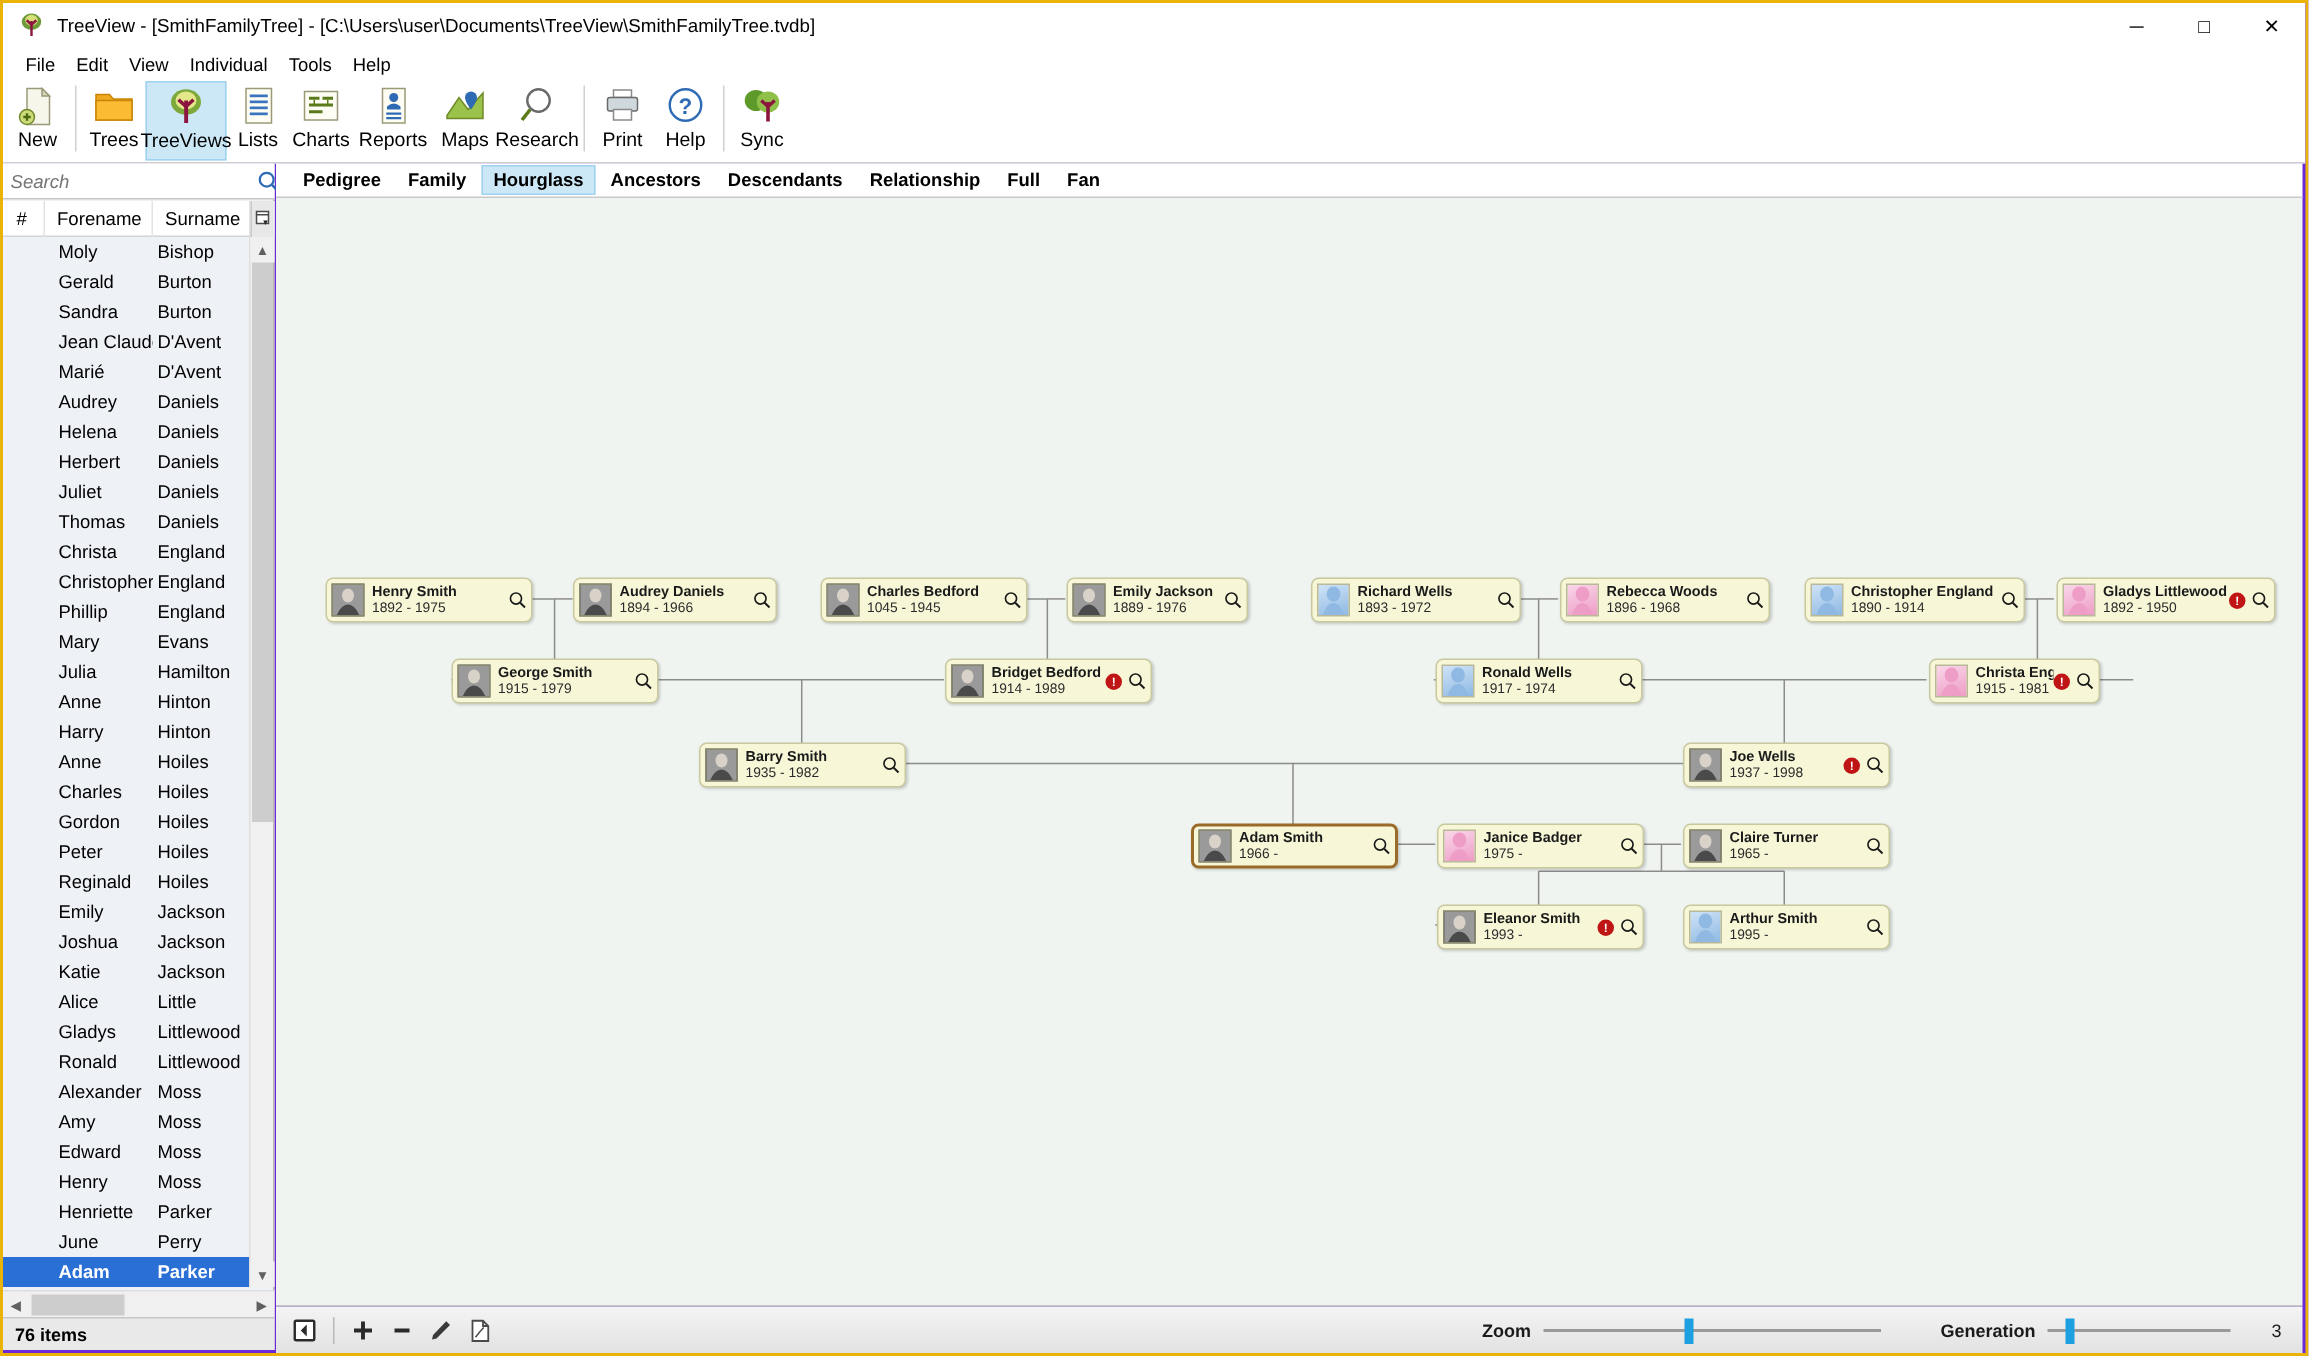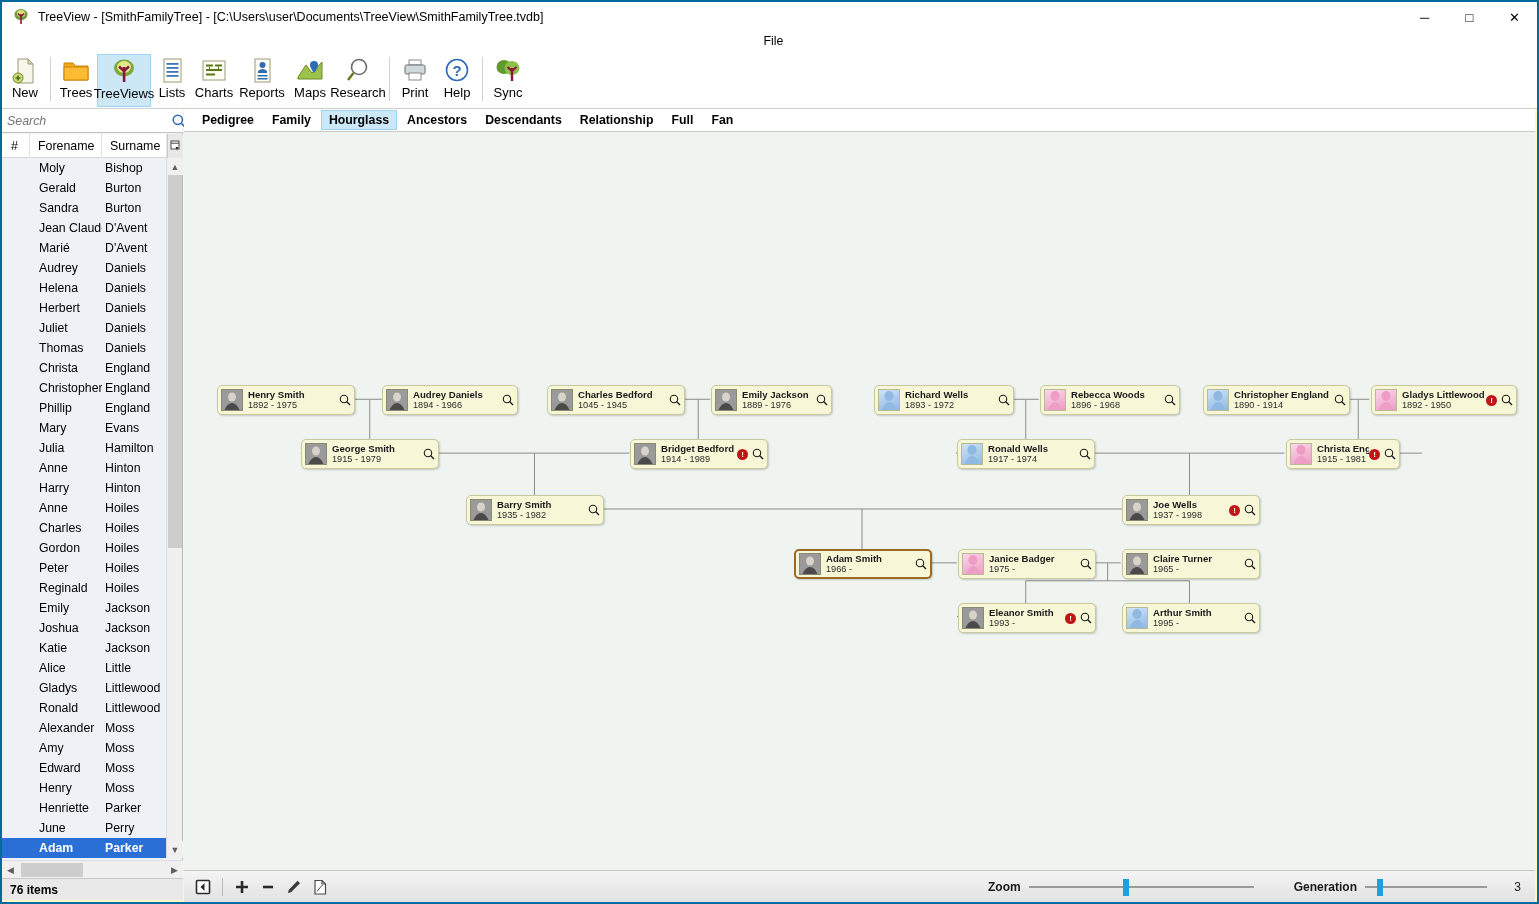--- a/index.html
+++ b/index.html
@@ -6,22 +6,22 @@
   html, body {
     margin: 0; padding: 0;
     width: 1539px; height: 904px;
     font-family: "Liberation Sans", sans-serif;
     overflow: hidden;
     background: #ffffff;
   }
   #app {
     position: relative;
     width: 1539px; height: 904px;
-    border: 2px solid #0369a1;
-    background: #fef9c3;
+    border: 2px solid #eab308;
+    background: #6d28d9;
     overflow: hidden;
   }
 
   
   .titlebar {
     position: absolute; left: 0; top: 0; width: 1535px; height: 30px;
     background: #ffffff;
     display: flex; align-items: center;
   }
   .title-icon {
@@ -33,21 +33,21 @@
   }
   .winbtns { margin-left: auto; display: flex; height: 30px; }
   .winbtn {
     width: 45px; height: 30px; display: flex; align-items: center; justify-content: center;
     font-size: 13px; color: #000;
   }
 
   
   .menubar {
     position: absolute; left: 0; top: 30px; width: 1535px; height: 22px;
-    background: #ffffff; display: flex; align-items: center; padding-left: 8px; flex-direction: column;
+    background: #ffffff; display: flex; align-items: center; padding-left: 8px;
   }
   .menu-item {
     font-size: 12.3px; color: #000; padding: 2px 7px; cursor: default;
   }
 
   
   .toolbar {
     position: absolute; left: 0; top: 52px; width: 1535px; height: 55px;
     background: #ffffff; border-bottom: 1px solid #cfcfcf;
     display: flex; align-items: flex-start; padding-left: 2px;

